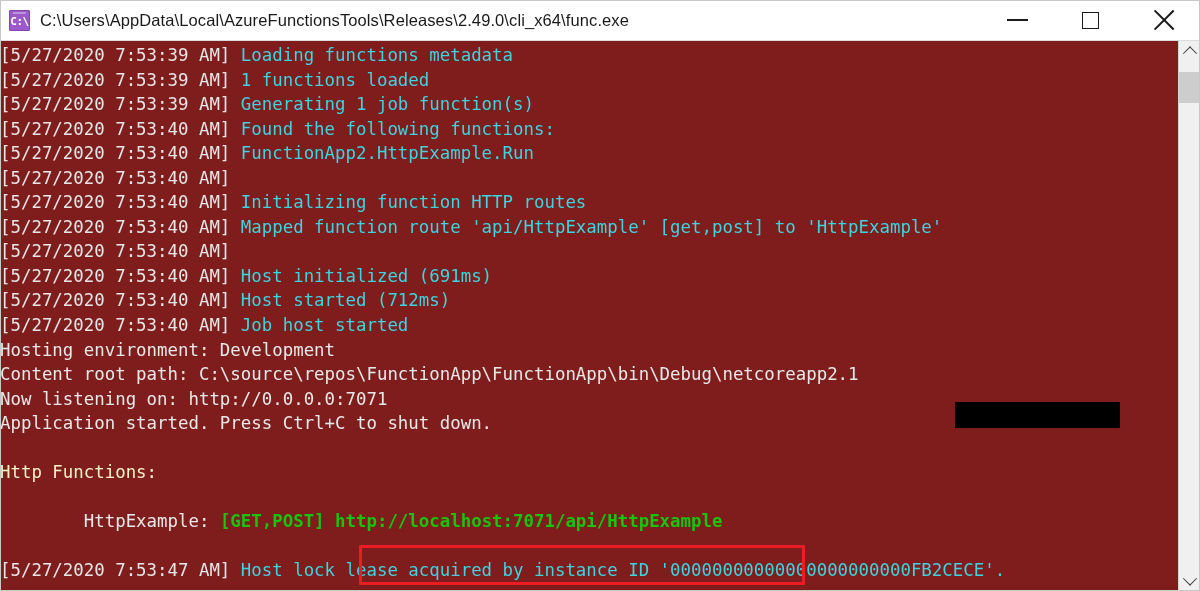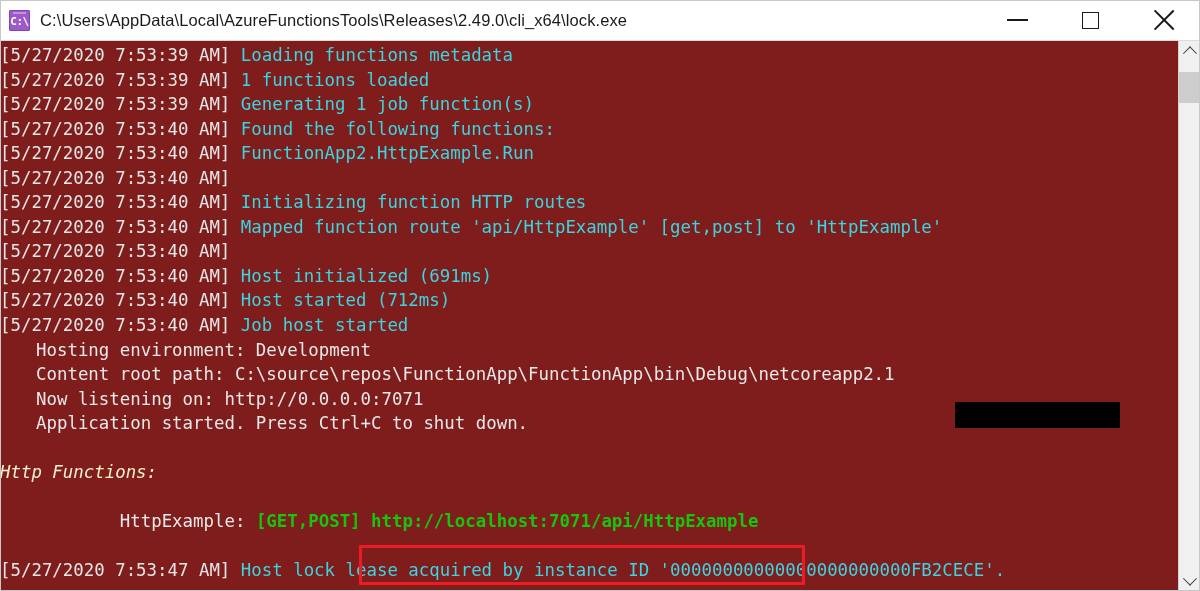--- a/index.html
+++ b/index.html
@@ -145,22 +145,22 @@
     white-space: pre;
     letter-spacing: 0px;
   }
   .line {
     height: 24.55px;
     white-space: pre;
     overflow: visible;
   }
   .ts    { color: #e6e6e6; }
   .cyan  { color: #3ad5e0; }
-  .white { color: #e8e8e8; padding-left: 36px; }
-  .yellow{ color: #f5f3c8; font-style: italic; }
+  .white { color: #e8e8e8; }
+  .yellow{ color: #f5f3c8; }
   .green { color: #16c60c; font-weight: bold; }
 
   
   #redaction-box {
     position: absolute;
     left: 955px;
     top: 361px;
     width: 165px;
     height: 26px;
     background: #000000;
@@ -237,21 +237,21 @@
 </head>
 <body>
 
 <div id="app-window">
 
   <div id="titlebar">
     <div id="titlebar-left">
       <span class="console-icon">
         <span class="console-icon-glyph">C:\</span>
       </span>
-      <span id="window-title">C:\Users\AppData\Local\AzureFunctionsTools\Releases\2.49.0\cli_x64\lock.exe</span>
+      <span id="window-title">C:\Users\AppData\Local\AzureFunctionsTools\Releases\2.49.0\cli_x64\func.exe</span>
     </div>
     <div id="window-controls">
       <button class="win-btn" id="btn-min">
         <span class="glyph-min"></span>
       </button>
       <button class="win-btn" id="btn-max">
         <span class="glyph-max"></span>
       </button>
       <button class="win-btn" id="btn-close">
         <span class="glyph-x"></span>

